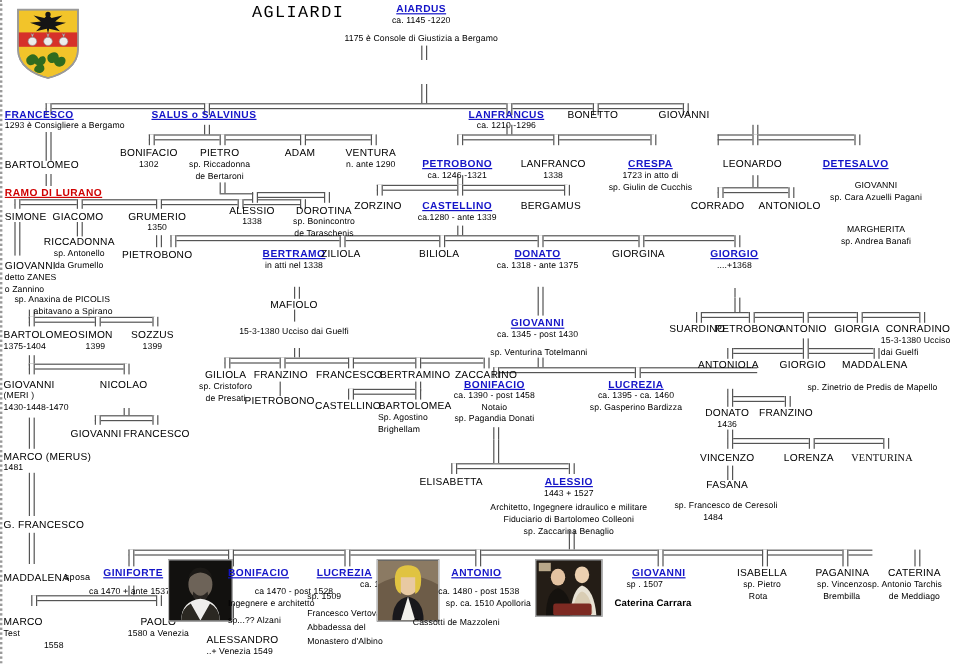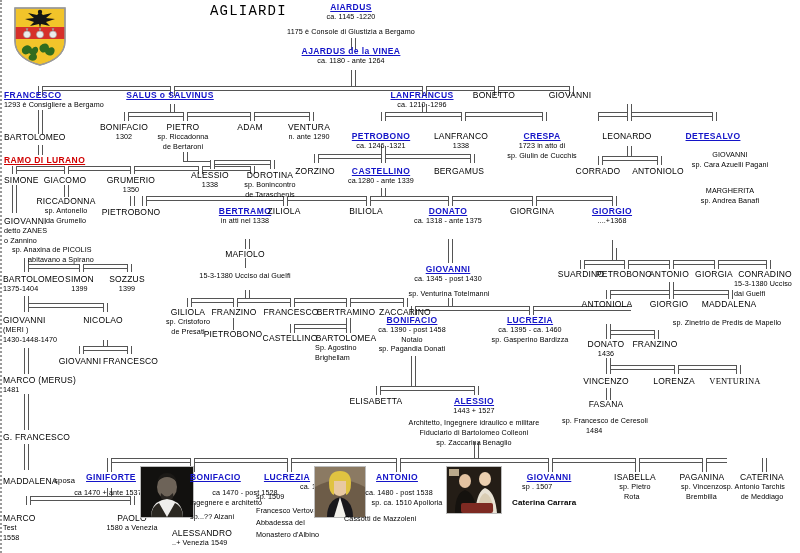--- a/index.html
+++ b/index.html
@@ -246,24 +246,20 @@
   <div class="v" style="left:734px;top:365px;height:9px;"></div>
 
   <div class="v" style="left:604px;top:388px;height:12px;"></div>
 
   <div class="node" style="left:299px;top:2px;width:100px;">
     <div class="nm blue">AIARDUS</div>
     <div class="dt">ca. 1145 -1220</div>
   </div>
   <div class="dt" style="position:absolute;left:268px;top:27px;width:162px;text-align:center;">1175 è  Console di Giustizia a Bergamo</div>
 
-  <div class="node" style="left:279px;top:46px;width:140px;">
-    <div class="nm blue">AJARDUS  de la VINEA</div>
-    <div class="dt">ca. 1180 - ante 1264</div>
-  </div>
 
   <div class="node left" style="left:2px;top:90px;width:130px;">
     <div class="nm blue">FRANCESCO</div>
     <div class="dt" style="text-align:left;">1293 è Consigliere a Bergamo</div>
   </div>
   <div class="nm left" style="position:absolute;left:2px;top:132px;">BARTOLOMEO</div>
   <div class="nm red left" style="position:absolute;left:2px;top:155px;">RAMO DI LURANO</div>
 
   <div class="nm left" style="position:absolute;left:2px;top:175px;">SIMONE</div>
   <div class="node" style="left:32px;top:175px;width:62px;">
@@ -321,21 +317,21 @@
   <div class="node left" style="left:1px;top:375px;width:86px;">
     <div class="nm" style="text-align:left;">MARCO (MERUS)</div>
     <div class="dt" style="text-align:left;">1481</div>
   </div>
   <div class="nm left" style="position:absolute;left:1px;top:432px;">G. FRANCESCO</div>
   <div class="nm left" style="position:absolute;left:1px;top:476px;">MADDALENA</div>
 
   <div class="node left" style="left:1px;top:513px;width:50px;">
     <div class="nm" style="text-align:left;">MARCO</div>
     <div class="dt" style="text-align:left;">Test</div>
-    <div class="dt" style="text-align:left;">1558</div>
+    <div class="dt" style="text-align:right;">1558</div>
   </div>
   <div class="node" style="left:95px;top:513px;width:70px;">
     <div class="nm">PAOLO</div>
     <div class="dt">1580 a Venezia</div>
   </div>
 
   <div class="node" style="left:108px;top:90px;width:120px;">
     <div class="nm blue">SALUS  o SALVINUS</div>
   </div>
   <div class="node" style="left:94px;top:122px;width:56px;">

